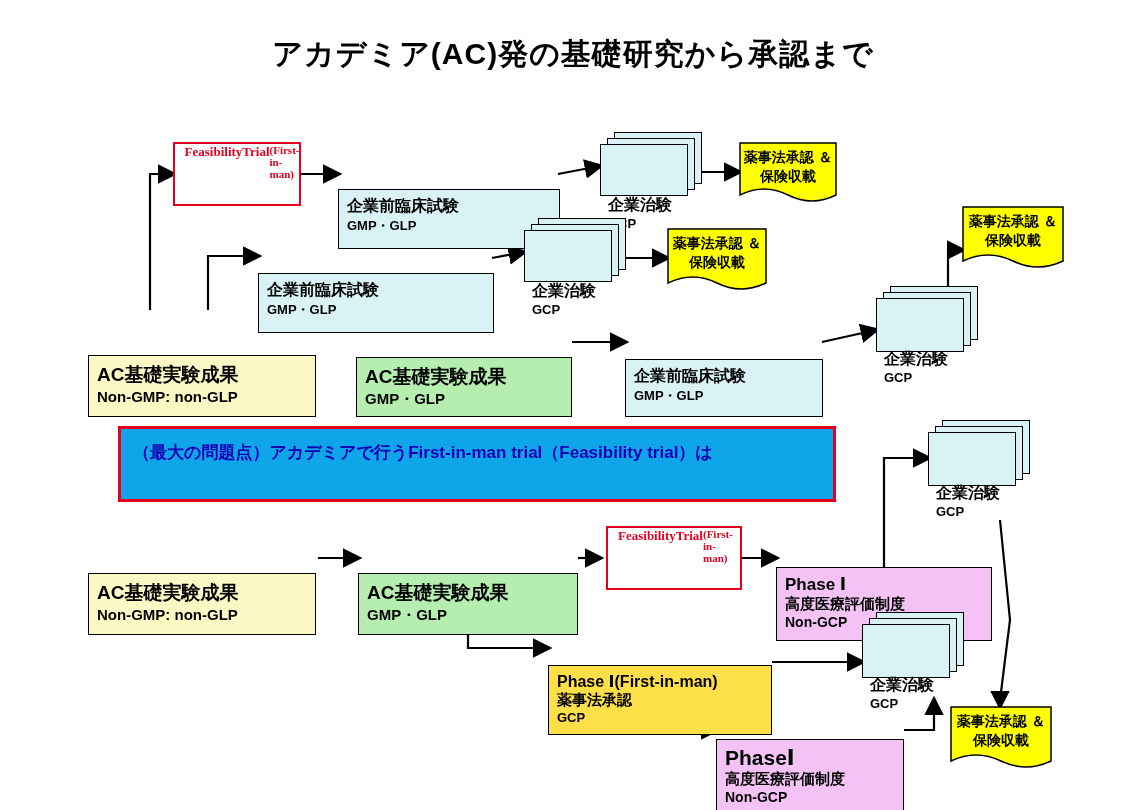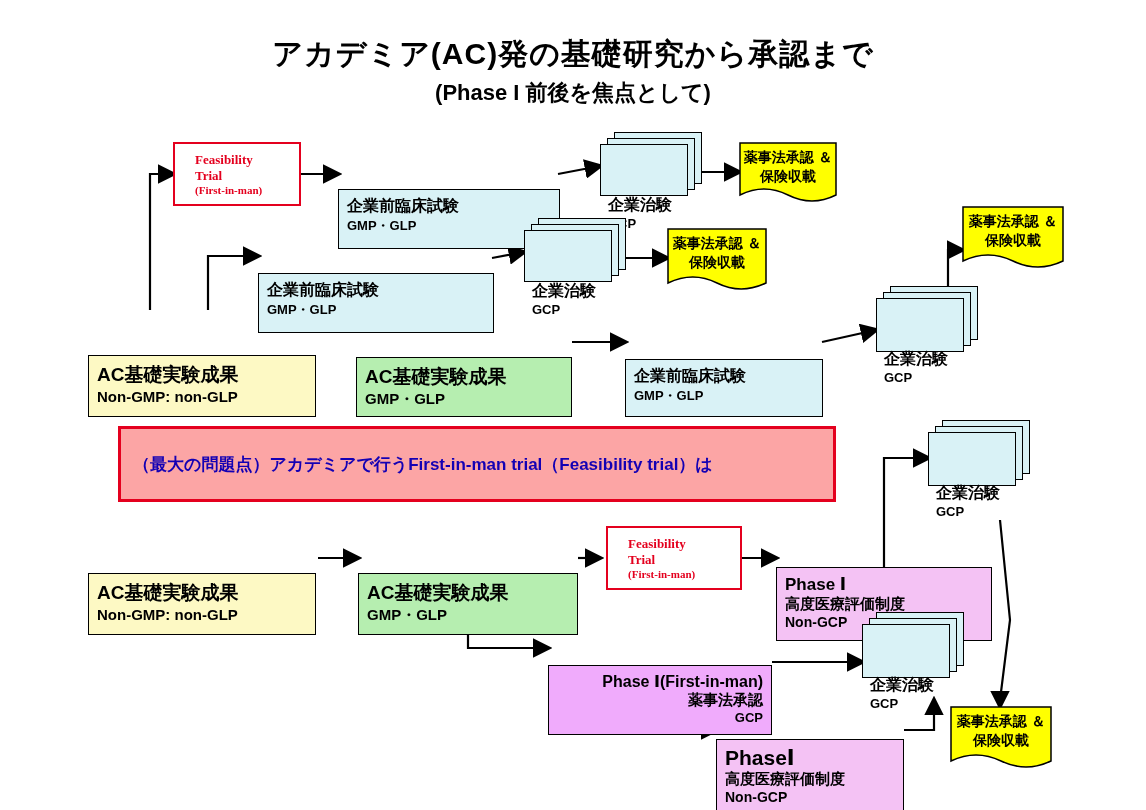--- a/index.html
+++ b/index.html
@@ -21,43 +21,42 @@
   }
   
   .stack{position:absolute;}
   .stack .card{position:absolute;border:1px solid #000;background:#d9f2f6;box-sizing:border-box;}
   .lbl-main{font-size:16px;font-weight:bold;}
   .lbl-sub{font-size:13px;font-weight:bold;}
   .credit{
     position:absolute;left:88px;top:750px;font-size:13px;font-weight:bold;color:#000;
   }
   .note{
-    position:absolute;box-sizing:border-box;border:3px solid #e4001e;background:#fca5a5;
-    color:#1400b4;font-weight:bold;font-size:17px;line-height:1.45;padding:24px 12px;
+    position:absolute;box-sizing:border-box;border:3px solid #e4001e;background:#0ea5e9;
+    color:#1400b4;font-weight:bold;font-size:17px;line-height:1.45;padding:12px 12px;
   }
   .feas{
     color:#e4001e;border:2px solid #e4001e;background:#ffffff;
-    display:flex;flex-direction:column;justify-content:center;align-items:flex-start;
-    padding-left:20px;
+    display:flex;flex-direction:row;justify-content:center;align-items:flex-start;
+    padding-left:10px;
   }
   .feas .l1{font-family:"Liberation Serif","DejaVu Serif",serif;font-size:13px;font-weight:bold;}
   .feas .l2{font-family:"Liberation Serif","DejaVu Serif",serif;font-size:13px;font-weight:bold;text-align:right;}
   .feas .l3{font-family:"Liberation Serif","DejaVu Serif",serif;font-size:11px;font-weight:bold;}
   .boxtext{padding:6px 8px;color:#000;margin-top:45px;}
   .boxtext .a{display:block;}
   svg.arrows{position:absolute;left:0;top:0;width:1146px;height:810px;pointer-events:none;}
   .yellowdoc{position:absolute;}
 </style>
 </head>
 <body>
 
 <div class="canvas">
 
   <div id="title1">アカデミア(AC)発の基礎研究から承認まで</div>
-  <div id="title2">(Phase I 前後を焦点として)</div>
 
   <svg class="arrows" viewBox="0 0 1146 810">
     <defs>
       <marker id="ah" markerWidth="9" markerHeight="9" refX="7" refY="4.5" orient="auto">
         <path d="M0,0 L9,4.5 L0,9 z" fill="#000"></path>
       </marker>
     </defs>
     <g stroke="#000" stroke-width="2.2" fill="none" marker-end="url(#ah)">
 
       <path d="M150,310 L150,174 L173,174"></path>
@@ -220,21 +219,21 @@
   <div class="stack" style="left:928px;top:420px;width:104px;height:76px;">
     <div class="card" style="left:14px;top:0;width:88px;height:54px;"></div>
     <div class="card" style="left:7px;top:6px;width:88px;height:54px;"></div>
     <div class="card" style="left:0px;top:12px;width:88px;height:54px;"></div>
     <div class="boxtext" style="position:absolute;left:0;top:12px;width:88px;height:54px;">
       <span class="a lbl-main">企業治験</span>
       <span class="a lbl-sub">GCP</span>
     </div>
   </div>
 
-  <div class="box boxtext" style="left:548px;top:620px;width:224px;height:70px;background:#f0abfc;text-align:right;">
+  <div class="box boxtext" style="left:548px;top:620px;width:224px;height:70px;background:#fde047;">
     <span class="a" style="font-size:16px;font-weight:bold;">Phase Ⅰ(First-in-man)</span>
     <span class="a" style="font-size:15px;font-weight:bold;">薬事法承認</span>
     <span class="a" style="font-size:13px;font-weight:bold;">GCP</span>
   </div>
 
   <div class="stack" style="left:862px;top:612px;width:104px;height:76px;">
     <div class="card" style="left:14px;top:0;width:88px;height:54px;"></div>
     <div class="card" style="left:7px;top:6px;width:88px;height:54px;"></div>
     <div class="card" style="left:0px;top:12px;width:88px;height:54px;"></div>
     <div class="boxtext" style="position:absolute;left:0;top:12px;width:88px;height:54px;">

